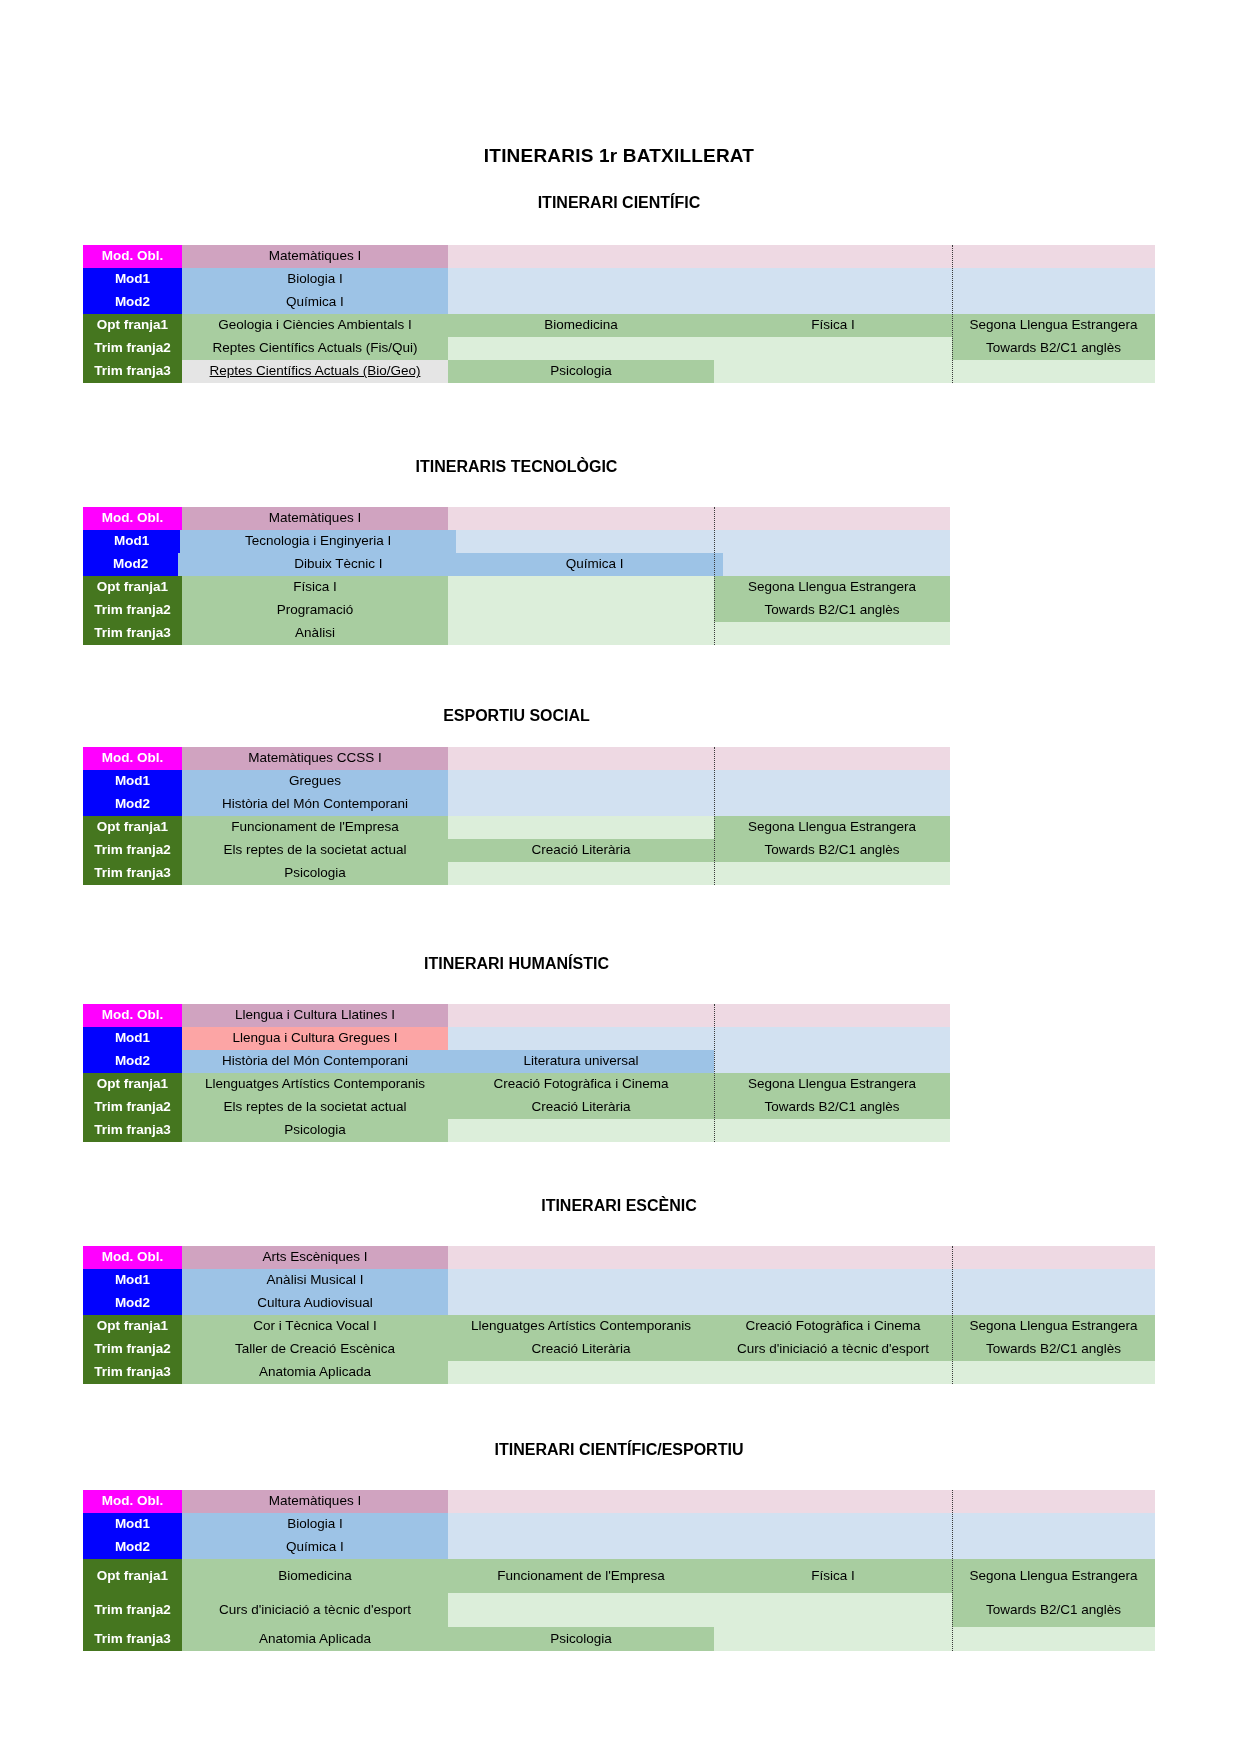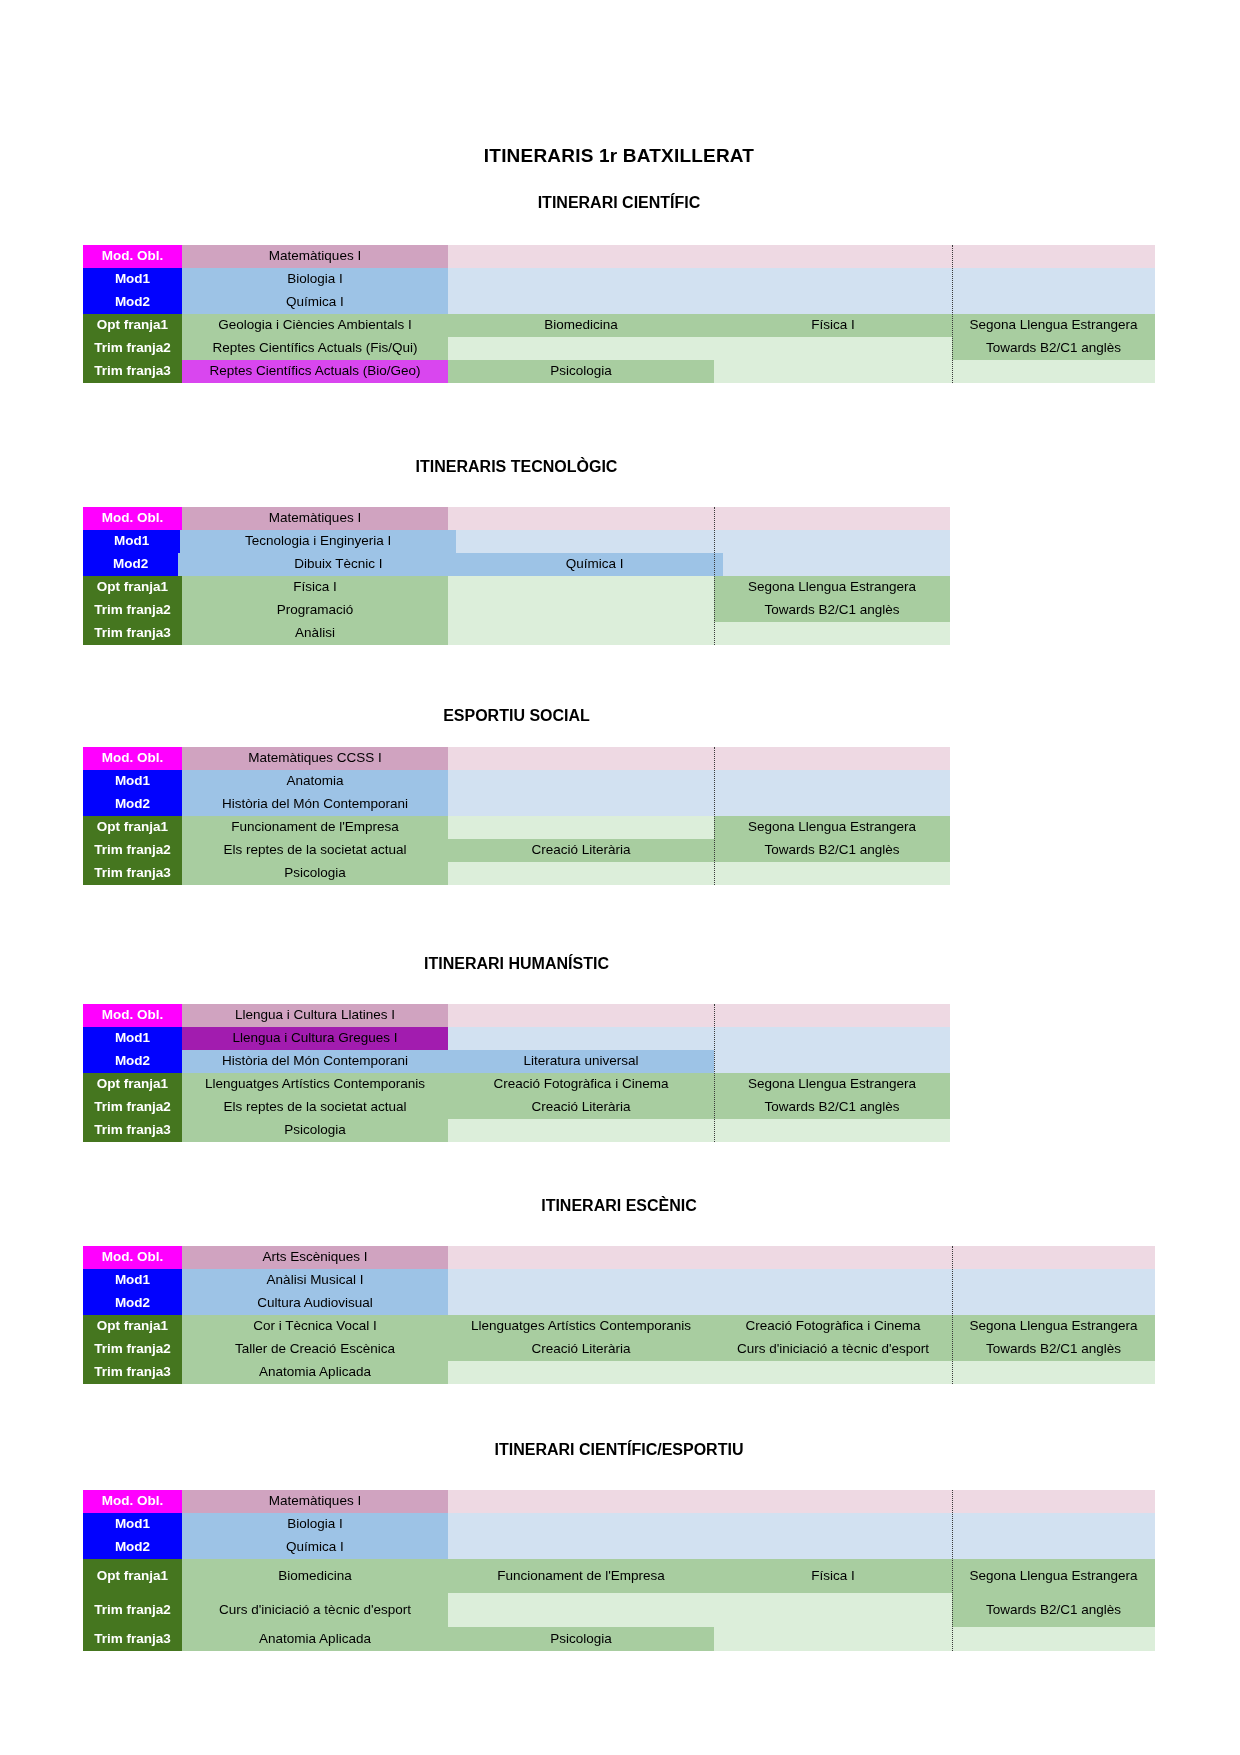--- a/index.html
+++ b/index.html
@@ -58,21 +58,21 @@
         <div class="tcell" style="width: 203px; background: rgb(168, 205, 160);">Segona Llengua Estrangera</div>
       </div>
       <div class="trow" style="height: 23px;">
         <div class="tcell rlabel" style="width: 99px; background: rgb(69, 118, 31);">Trim franja2</div>
         <div class="tcell" style="width: 266px; background: rgb(168, 205, 160);">Reptes Científics Actuals (Fis/Qui)</div>
         <div class="tcell" style="width: 504px; background: rgb(220, 238, 218);"></div>
         <div class="tcell" style="width: 203px; background: rgb(168, 205, 160);">Towards B2/C1 anglès</div>
       </div>
       <div class="trow" style="height: 23px;">
         <div class="tcell rlabel" style="width: 99px; background: rgb(69, 118, 31);">Trim franja3</div>
-        <div class="tcell" style="width: 266px; background: #d946ef;">Reptes Científics Actuals (Bio/Geo)</div>
+        <div class="tcell" style="width: 266px; background: #e5e5e5; text-decoration: underline;">Reptes Científics Actuals (Bio/Geo)</div>
         <div class="tcell" style="width: 266px; background: rgb(168, 205, 160);">Psicologia</div>
         <div class="tcell" style="width: 441px; background: rgb(220, 238, 218);"></div>
       </div>
       <div class="dotline" style="left: 869px; height: 138px; border-left-color: rgb(58, 58, 58);"></div>
     </div>
     <div class="section-title" style="top: 458px; left: 83px; width: 867px;">ITINERARIS TECNOLÒGIC</div>
     <div class="itable" style="top: 507px; left: 83px; width: 867px;">
       <div class="trow" style="height: 23px;">
         <div class="tcell rlabel" style="width: 99px; background: rgb(255, 0, 255);">Mod. Obl.</div>
         <div class="tcell" style="width: 266px; background: rgb(208, 163, 192);">Matemàtiques I</div>
@@ -110,21 +110,21 @@
     </div>
     <div class="section-title" style="top: 707px; left: 83px; width: 867px;">ESPORTIU SOCIAL</div>
     <div class="itable" style="top: 747px; left: 83px; width: 867px;">
       <div class="trow" style="height: 23px;">
         <div class="tcell rlabel" style="width: 99px; background: rgb(255, 0, 255);">Mod. Obl.</div>
         <div class="tcell" style="width: 266px; background: rgb(208, 163, 192);">Matemàtiques CCSS I</div>
         <div class="tcell" style="width: 502px; background: rgb(238, 217, 227);"></div>
       </div>
       <div class="trow" style="height: 23px;">
         <div class="tcell rlabel" style="width: 99px; background: rgb(2, 2, 254);">Mod1</div>
-        <div class="tcell" style="width: 266px; background: rgb(157, 195, 230);">Anatomia</div>
+        <div class="tcell" style="width: 266px; background: rgb(157, 195, 230);">Gregues</div>
         <div class="tcell" style="width: 502px; background: rgb(210, 225, 241);"></div>
       </div>
       <div class="trow" style="height: 23px;">
         <div class="tcell rlabel" style="width: 99px; background: rgb(2, 2, 254);">Mod2</div>
         <div class="tcell" style="width: 266px; background: rgb(157, 195, 230);">Història del Món Contemporani</div>
         <div class="tcell" style="width: 502px; background: rgb(210, 225, 241);"></div>
       </div>
       <div class="trow" style="height: 23px;">
         <div class="tcell rlabel" style="width: 99px; background: rgb(69, 118, 31);">Opt franja1</div>
         <div class="tcell" style="width: 266px; background: rgb(168, 205, 160);">Funcionament de l'Empresa</div>
@@ -146,21 +146,21 @@
     </div>
     <div class="section-title" style="top: 955px; left: 83px; width: 867px;">ITINERARI HUMANÍSTIC</div>
     <div class="itable" style="top: 1004px; left: 83px; width: 867px;">
       <div class="trow" style="height: 23px;">
         <div class="tcell rlabel" style="width: 99px; background: rgb(255, 0, 255);">Mod. Obl.</div>
         <div class="tcell" style="width: 266px; background: rgb(208, 163, 192);">Llengua i Cultura Llatines I</div>
         <div class="tcell" style="width: 502px; background: rgb(238, 217, 227);"></div>
       </div>
       <div class="trow" style="height: 23px;">
         <div class="tcell rlabel" style="width: 99px; background: rgb(2, 2, 254);">Mod1</div>
-        <div class="tcell" style="width: 266px; background: #a21caf;">Llengua i Cultura Gregues I</div>
+        <div class="tcell" style="width: 266px; background: #fca5a5;">Llengua i Cultura Gregues I</div>
         <div class="tcell" style="width: 502px; background: rgb(210, 225, 241);"></div>
       </div>
       <div class="trow" style="height: 23px;">
         <div class="tcell rlabel" style="width: 99px; background: rgb(2, 2, 254);">Mod2</div>
         <div class="tcell" style="width: 266px; background: rgb(157, 195, 230);">Història del Món Contemporani</div>
         <div class="tcell" style="width: 266px; background: rgb(157, 195, 230); text-align: right;">Literatura universal</div>
         <div class="tcell" style="width: 236px; background: rgb(210, 225, 241);"></div>
       </div>
       <div class="trow" style="height: 23px;">
         <div class="tcell rlabel" style="width: 99px; background: rgb(69, 118, 31);">Opt franja1</div>

